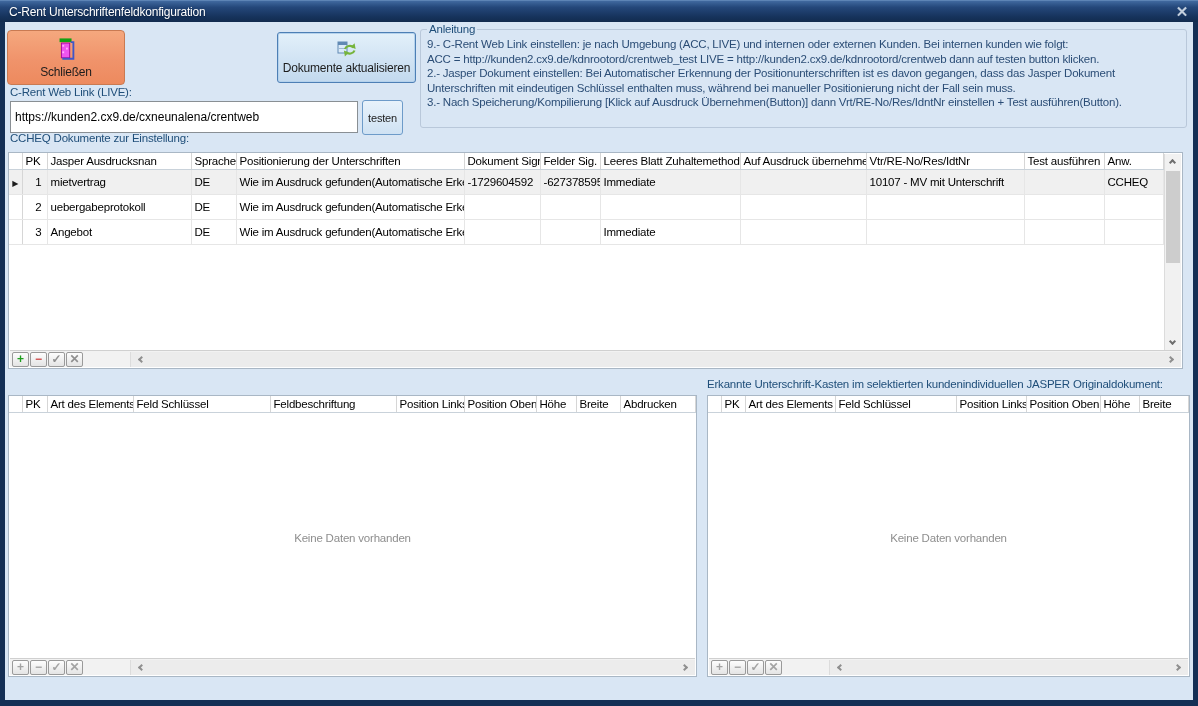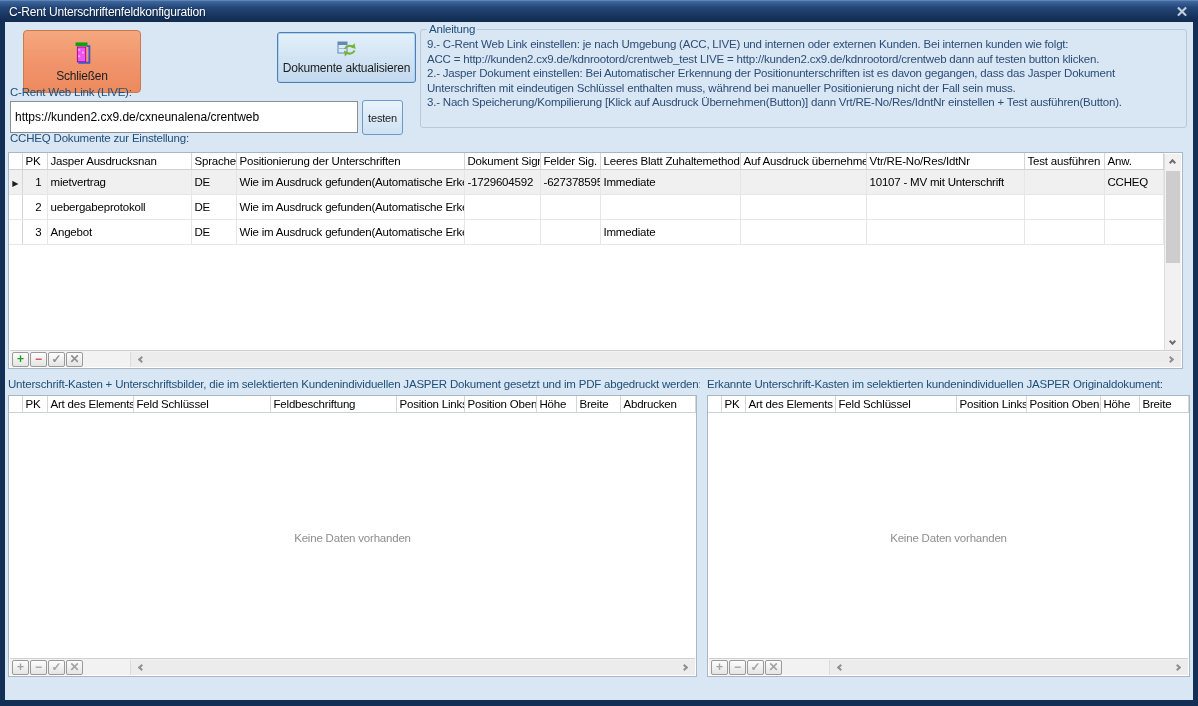--- a/index.html
+++ b/index.html
@@ -16,21 +16,21 @@
   .titlebar .close { margin-left:auto; color:#c3cfdd; font-size:15px; font-weight:bold;
     line-height:15px; cursor:pointer; }
 
   
   .content { position:absolute; left:5px; top:22px; width:1188px; height:678px;
     background:#d9e6f4; }
 
   .navy { color:#1f4e79; }
 
   
-  .btn-close { position:absolute; left:18px; top:8px; width:118px; height:63px;
+  .btn-close { position:absolute; left:2px; top:8px; width:118px; height:55px;
     background:linear-gradient(180deg,#f5a87e 0%,#f0936b 55%,#ed8a5e 100%);
     border:1px solid #c97a52; border-radius:4px; display:flex; flex-direction:column;
     align-items:center; justify-content:center; gap:3px; cursor:pointer; }
   .btn-close span { color:#1c1c1c; font-size:12px; }
 
   .btn-refresh { position:absolute; left:272px; top:10px; width:139px; height:51px;
     background:linear-gradient(180deg,#e3f0fa 0%,#cfe2f3 60%,#c2d9ee 100%);
     border:1px solid #4d7fb5; box-shadow:inset 0 0 0 1px #b5d2ec; border-radius:3px;
     display:flex; flex-direction:column; align-items:center; justify-content:center;
     gap:3px; cursor:pointer; }
@@ -251,21 +251,20 @@
         <span class="tbtn minus">−</span>
         <span class="tbtn gray">✓</span>
         <span class="tbtn gray">✕</span>
         <div class="hscroll">
           <span class="chev chev-left"></span>
           <span class="chev chev-right"></span>
         </div>
       </div>
     </div>
 
-    <div class="panel-label" style="left:3px; top:356px; width:692px;">Unterschrift-Kasten + Unterschriftsbilder, die im selektierten Kundenindividuellen JASPER Dokument gesetzt und im PDF abgedruckt werden:</div>
 
     <div class="grid" id="left-grid">
       <table>
         <colgroup>
           <col style="width:13px">
             <col style="width:25px">
             <col style="width:86px">
             <col style="width:137px">
           <col style="width:126px">
             <col style="width:68px">

